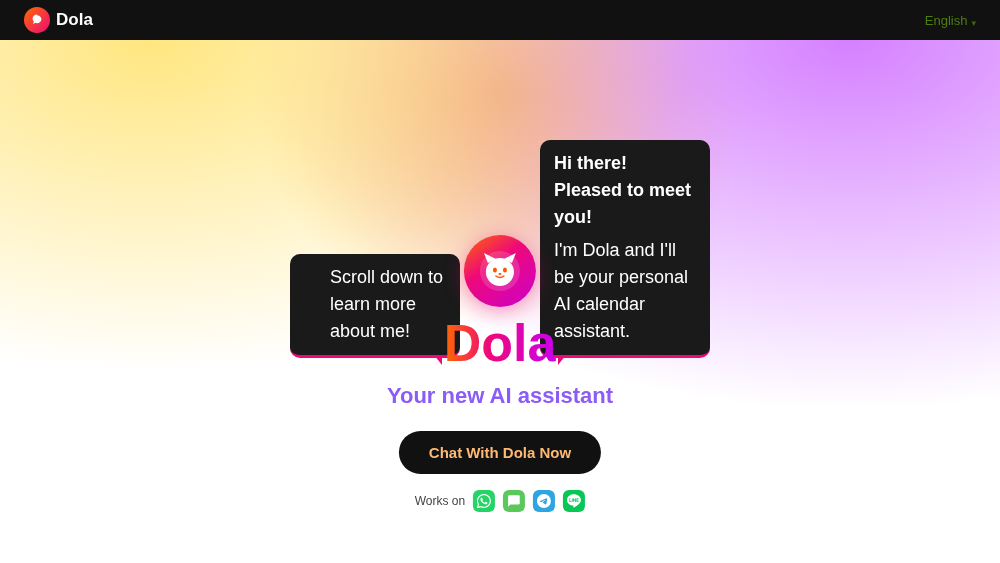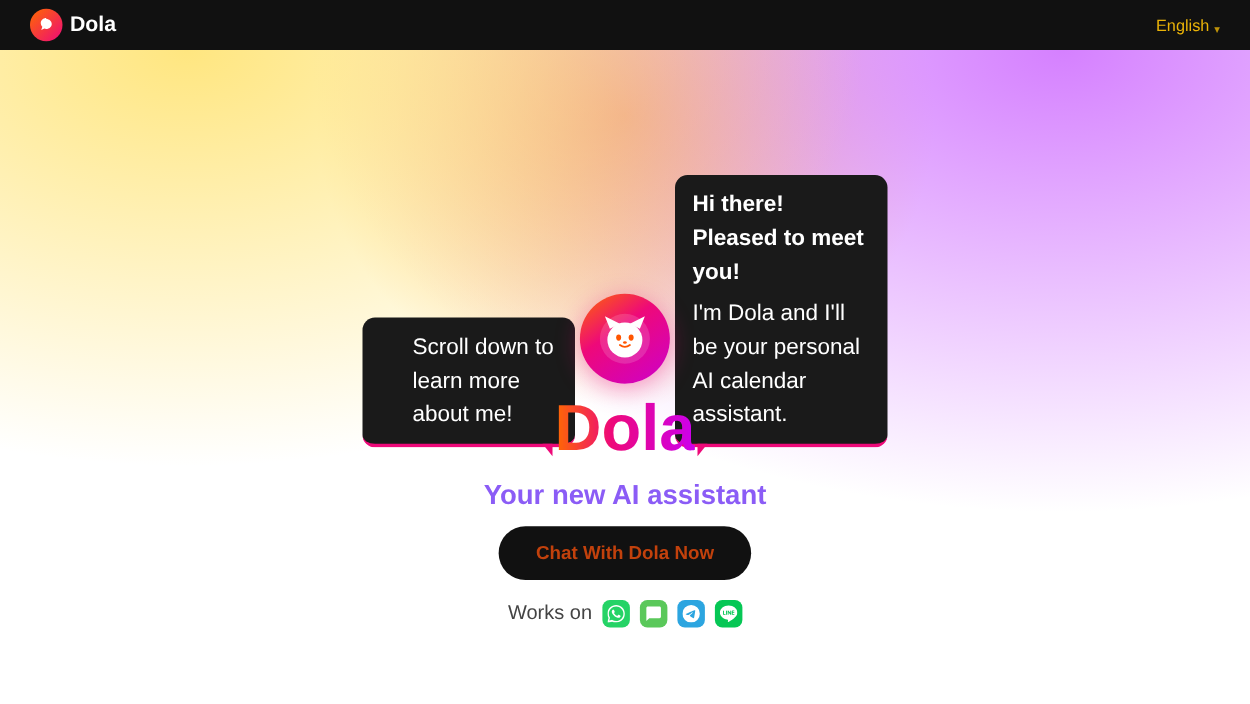--- a/index.html
+++ b/index.html
@@ -47,21 +47,21 @@
       height: 16px;
     }
 
     .nav-right {
       display: flex;
       align-items: center;
       gap: 14px;
     }
 
     .lang-selector {
-      color: #eab308;
+      color: #4d7c0f;
       font-size: 13px;
       display: flex;
       align-items: flex-end;
       gap: 4px;
       cursor: pointer;
     }
 
     .lang-selector .chevron {
       font-size: 9px;
       opacity: 0.8;
@@ -201,40 +201,40 @@
 
     .hero-tagline {
       font-size: 22px;
       font-weight: 700;
       color: #8b5cf6;
       margin-top: 4px;
     }
 
     .cta-btn-main {
       background: #111;
-      color: #c2410c;
+      color: #fdba74;
       border: none;
       border-radius: 30px;
       padding: 13px 30px;
       font-size: 15px;
       font-weight: 600;
       cursor: pointer;
-      margin-top: 2px;
+      margin-top: 12px;
     }
 
     
     .works-on-row {
       display: flex;
       align-items: center;
       gap: 8px;
       margin-top: 6px;
     }
 
     .works-on-label {
-      font-size: 16px;
+      font-size: 12px;
       color: #444;
     }
 
     .platform-icon {
       width: 22px;
       height: 22px;
       border-radius: 6px;
       display: flex;
       align-items: center;
       justify-content: center;

